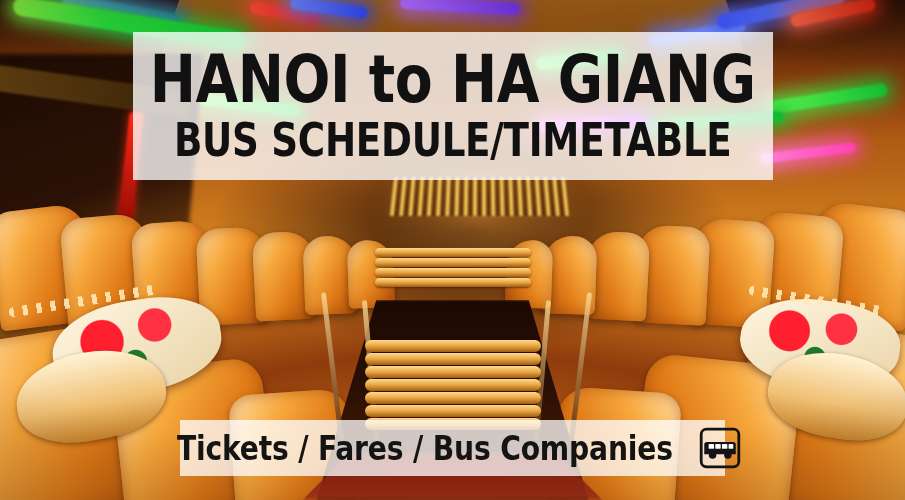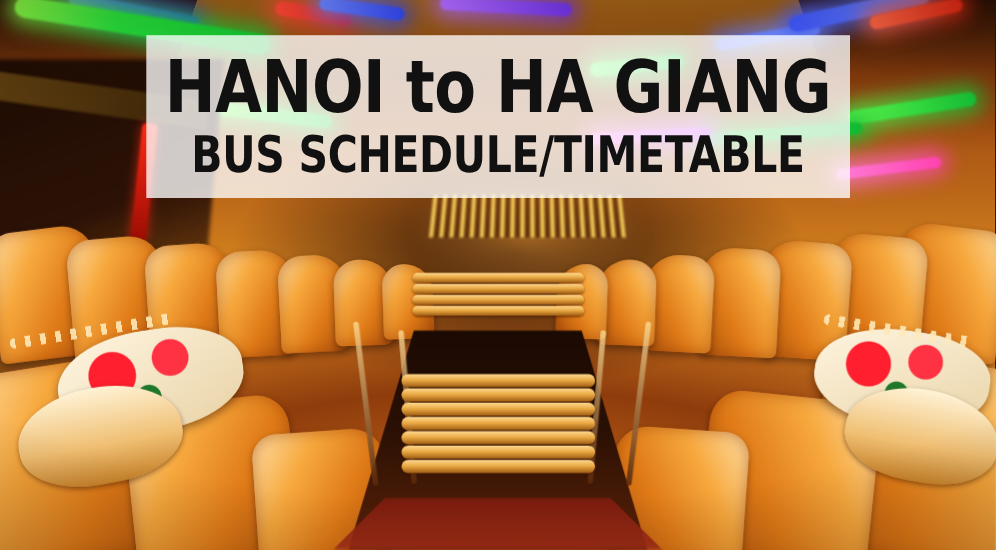--- a/index.html
+++ b/index.html
@@ -329,14 +329,27 @@
     <div class="dotline" style="left:748px; top:296px; width:140px; transform:rotate(9deg);"></div>
 
     <div class="ph-soft"></div>
   </div>
 
   <div class="banner-box" id="title-banner">
     <div class="title-main">HANOI to HA GIANG</div>
     <div class="title-sub">BUS SCHEDULE/TIMETABLE</div>
   </div>
 
+  <div class="banner-box" id="cta-banner">
+    <span class="cta-text">Tickets / Fares / Bus Companies</span>
+    <svg class="bus-icon" viewBox="0 0 48 48">
+      <rect x="2.5" y="2.5" width="43" height="43" rx="6" ry="6" fill="none" stroke="#141414" stroke-width="3.2"></rect>
+      <path d="M9 17 h30 a3 3 0 0 1 3 3 v11 h-36 v-11 a3 3 0 0 1 3 -3 z" fill="#141414"></path>
+      <rect x="11" y="19.3" width="6.2" height="5.6" rx="1" fill="#ffffff"></rect>
+      <rect x="18.6" y="19.3" width="6.2" height="5.6" rx="1" fill="#ffffff"></rect>
+      <rect x="26.2" y="19.3" width="6.2" height="5.6" rx="1" fill="#ffffff"></rect>
+      <rect x="33.8" y="19.3" width="5.4" height="5.6" rx="1" fill="#ffffff"></rect>
+      <circle cx="15.5" cy="32" r="4.3" fill="#141414"></circle>
+      <circle cx="33" cy="32" r="4.3" fill="#141414"></circle>
+    </svg>
+  </div>
 
 </div>
 
 </body></html>

